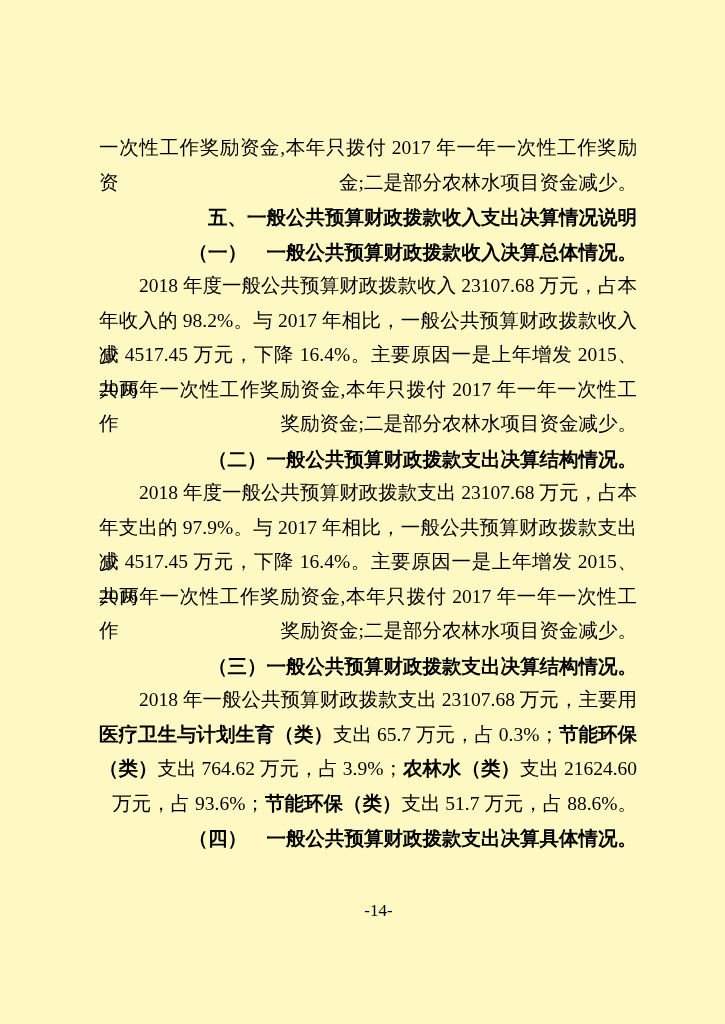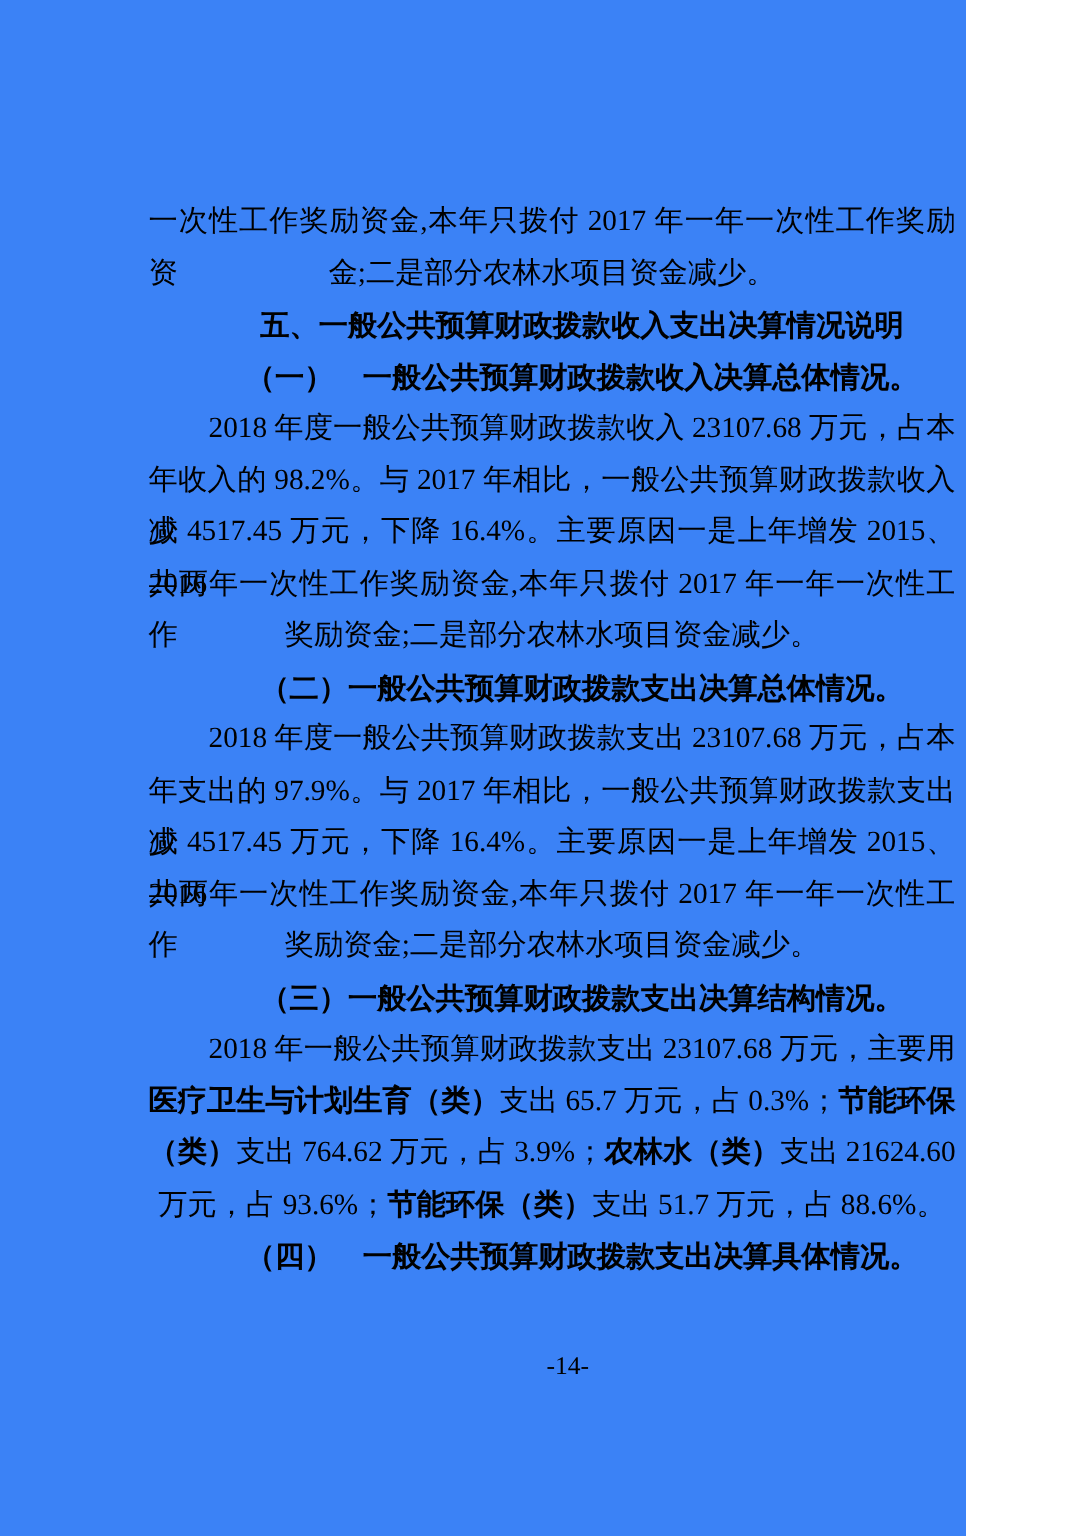--- a/index.html
+++ b/index.html
@@ -6,37 +6,37 @@
     margin: 0;
     padding: 0;
     width: 725px;
     height: 1024px;
     background: #ffffff;
     overflow: hidden;
   }
   .page {
     position: absolute;
     left: 0; top: 0;
-    width: 644px;
+    width: 725px;
     height: 1024px;
-    background: #3b82f6;
+    background: #fef9c3;
     color: #000000;
     font-family: "Liberation Serif", "DejaVu Serif", serif;
   }
   .textblock {
     position: absolute;
     left: 99px;
     top: 131px;
     width: 538px;
   }
   .line {
     height: 34.5px;
     line-height: 34.5px;
     font-size: 19.5px;
-    text-align: center;
+    text-align: right;
     white-space: normal;
   }
   .line.justify {
     text-align: justify;
     text-align-last: justify;
   }
   .line.indent {
     text-indent: 40px;
   }
   .line.heading {
@@ -66,21 +66,21 @@
   <div class="textblock" id="textblock">
       <div class="line justify"><span class="seg">一次性工作奖励资金,本年只拨付 2017 年一年一次性工作奖励资</span></div>
       <div class="line"><span class="seg">金;二是部分农林水项目资金减少。</span></div>
       <div class="line heading indent"><span class="seg bold">五、一般公共预算财政拨款收入支出决算情况说明</span></div>
       <div class="line heading indent"><span class="seg bold">（一）　一般公共预算财政拨款收入决算总体情况。</span></div>
       <div class="line justify indent"><span class="seg">2018 年度一般公共预算财政拨款收入 23107.68 万元，占本</span></div>
       <div class="line justify"><span class="seg">年收入的 98.2%。与 2017 年相比，一般公共预算财政拨款收入减</span></div>
       <div class="line justify"><span class="seg">少 4517.45 万元，下降 16.4%。主要原因一是上年增发 2015、2016</span></div>
       <div class="line justify"><span class="seg">共两年一次性工作奖励资金,本年只拨付 2017 年一年一次性工作</span></div>
       <div class="line"><span class="seg">奖励资金;二是部分农林水项目资金减少。</span></div>
-      <div class="line heading indent"><span class="seg bold">（二）一般公共预算财政拨款支出决算总体情况。</span></div>
+      <div class="line heading indent"><span class="seg bold">（二）一般公共预算财政拨款支出决算结构情况。</span></div>
       <div class="line justify indent"><span class="seg">2018 年度一般公共预算财政拨款支出 23107.68 万元，占本</span></div>
       <div class="line justify"><span class="seg">年支出的 97.9%。与 2017 年相比，一般公共预算财政拨款支出减</span></div>
       <div class="line justify"><span class="seg">少 4517.45 万元，下降 16.4%。主要原因一是上年增发 2015、2016</span></div>
       <div class="line justify"><span class="seg">共两年一次性工作奖励资金,本年只拨付 2017 年一年一次性工作</span></div>
       <div class="line"><span class="seg">奖励资金;二是部分农林水项目资金减少。</span></div>
       <div class="line heading indent"><span class="seg bold">（三）一般公共预算财政拨款支出决算结构情况。</span></div>
       <div class="line justify indent"><span class="seg">2018 年一般公共预算财政拨款支出 23107.68 万元，主要用</span></div>
       <div class="line justify"><span class="seg bold">医疗卫生与计划生育（类）</span><span class="seg">支出 65.7 万元，占 0.3%；</span><span class="seg bold">节能环保</span></div>
       <div class="line justify"><span class="seg bold">（类）</span><span class="seg">支出 764.62 万元，占 3.9%；</span><span class="seg bold">农林水（类）</span><span class="seg">支出 21624.60</span></div>
       <div class="line"><span class="seg">万元，占 93.6%；</span><span class="seg bold">节能环保（类）</span><span class="seg">支出 51.7 万元，占 88.6%。</span></div>

